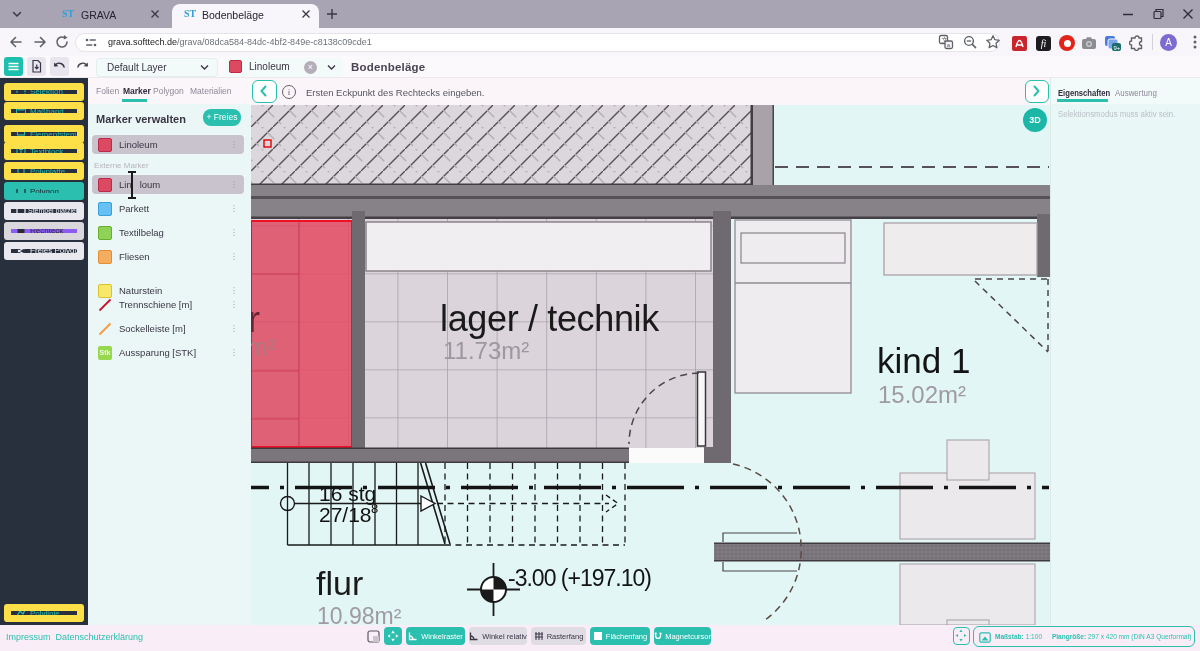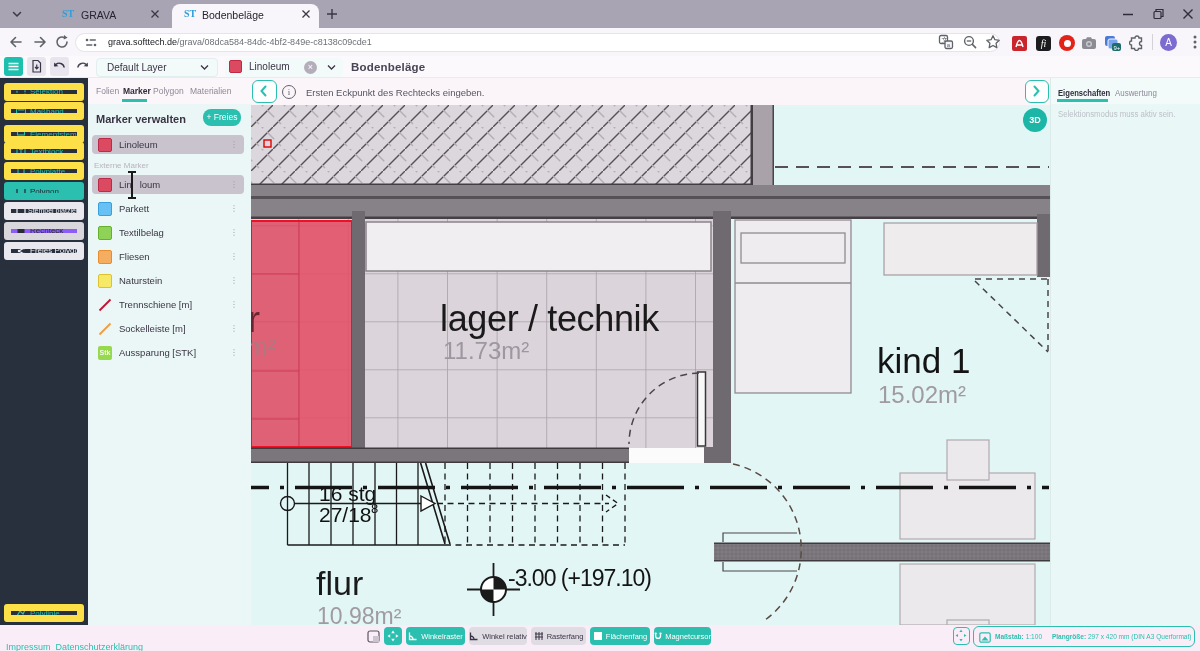--- a/index.html
+++ b/index.html
@@ -236,21 +236,21 @@
     <div class="mrow" style="top:119px;">
         <span class="sw" style="background:#8ed357;border:1.5px solid #66b02c;"></span>
         <span class="mlabel">Textilbelag</span>
         <span class="mdots">⋮</span>
       </div>
     <div class="mrow" style="top:143px;">
         <span class="sw" style="background:#f5ad62;border:1.5px solid #e88d2e;"></span>
         <span class="mlabel">Fliesen</span>
         <span class="mdots">⋮</span>
       </div>
-    <div class="mrow" style="top:167px;">
+    <div class="mrow" style="top:177px;">
         <span class="sw" style="background:#f7e968;border:1.5px solid #ddc22e;"></span>
         <span class="mlabel">Naturstein</span>
         <span class="mdots">⋮</span>
       </div>
     <div class="mrow" style="top:191px;">
         <svg class="sw" width="14" height="14" viewBox="0 0 14 14">
           <path d="M1.5 12.5 L12.5 1.5" stroke="#c4122e" stroke-width="1.8"></path>
         </svg>
         <span class="mlabel">Trennschiene [m]</span>
         <span class="mdots">⋮</span>
@@ -394,21 +394,21 @@
   </div>
   <div class="abs" style="left:1023px;top:108px;width:24px;height:24px;background:#1bb6a6;border-radius:50%;color:#fff;font-size:9px;font-weight:bold;text-align:center;line-height:24px;">3D</div>
   <div class="abs" id="rightpanel">
       <div style="position:absolute;left:0;top:0;width:150px;height:26px;background:#f2fbfa;"></div>
     <span style="position:absolute;left:7px;top:10px;font-size:9px;font-weight:bold;color:#312c3c;transform:scaleX(0.85);transform-origin:left;">Eigenschaften</span>
     <span style="position:absolute;left:64px;top:10px;font-size:9px;color:#8d8896;transform:scaleX(0.88);transform-origin:left;">Auswertung</span>
     <div style="position:absolute;left:6px;top:21px;width:51px;height:2.5px;background:#2abfae;"></div>
     <div style="position:absolute;left:7px;top:31px;font-size:8.5px;color:#bcc0c8;white-space:nowrap;transform:scaleX(0.92);transform-origin:left;">Selektionsmodus muss aktiv sein.</div>
   </div>
   <div class="abs" id="bottombar">
-    <span style="position:absolute;left:6px;top:17px;font-size:9px;color:#2abfae;">Impressum&nbsp;&nbsp;Datenschutzerklärung</span>
+    <span style="position:absolute;left:6px;top:7px;font-size:9px;color:#2abfae;">Impressum&nbsp;&nbsp;Datenschutzerklärung</span>
 
     <svg class="abs" style="left:366px;top:4px;" width="15" height="15" viewBox="0 0 15 15">
         <rect x="2" y="2" width="11" height="11" rx="2" fill="none" stroke="#5a5564" stroke-width="1.2"></rect>
         <rect x="7" y="7" width="6" height="6" fill="#c9c4ce"></rect>
       </svg>
     <div class="tealbtn" style="left:384px;width:18px;">
         <svg width="12" height="12" viewBox="0 0 12 12">
           <path d="M6 0.5 L7.8 3.2 L4.2 3.2 Z M6 11.5 L7.8 8.8 L4.2 8.8 Z M0.5 6 L3.2 4.2 L3.2 7.8 Z M11.5 6 L8.8 4.2 L8.8 7.8 Z" fill="#fff"></path>
         </svg>
       </div>

